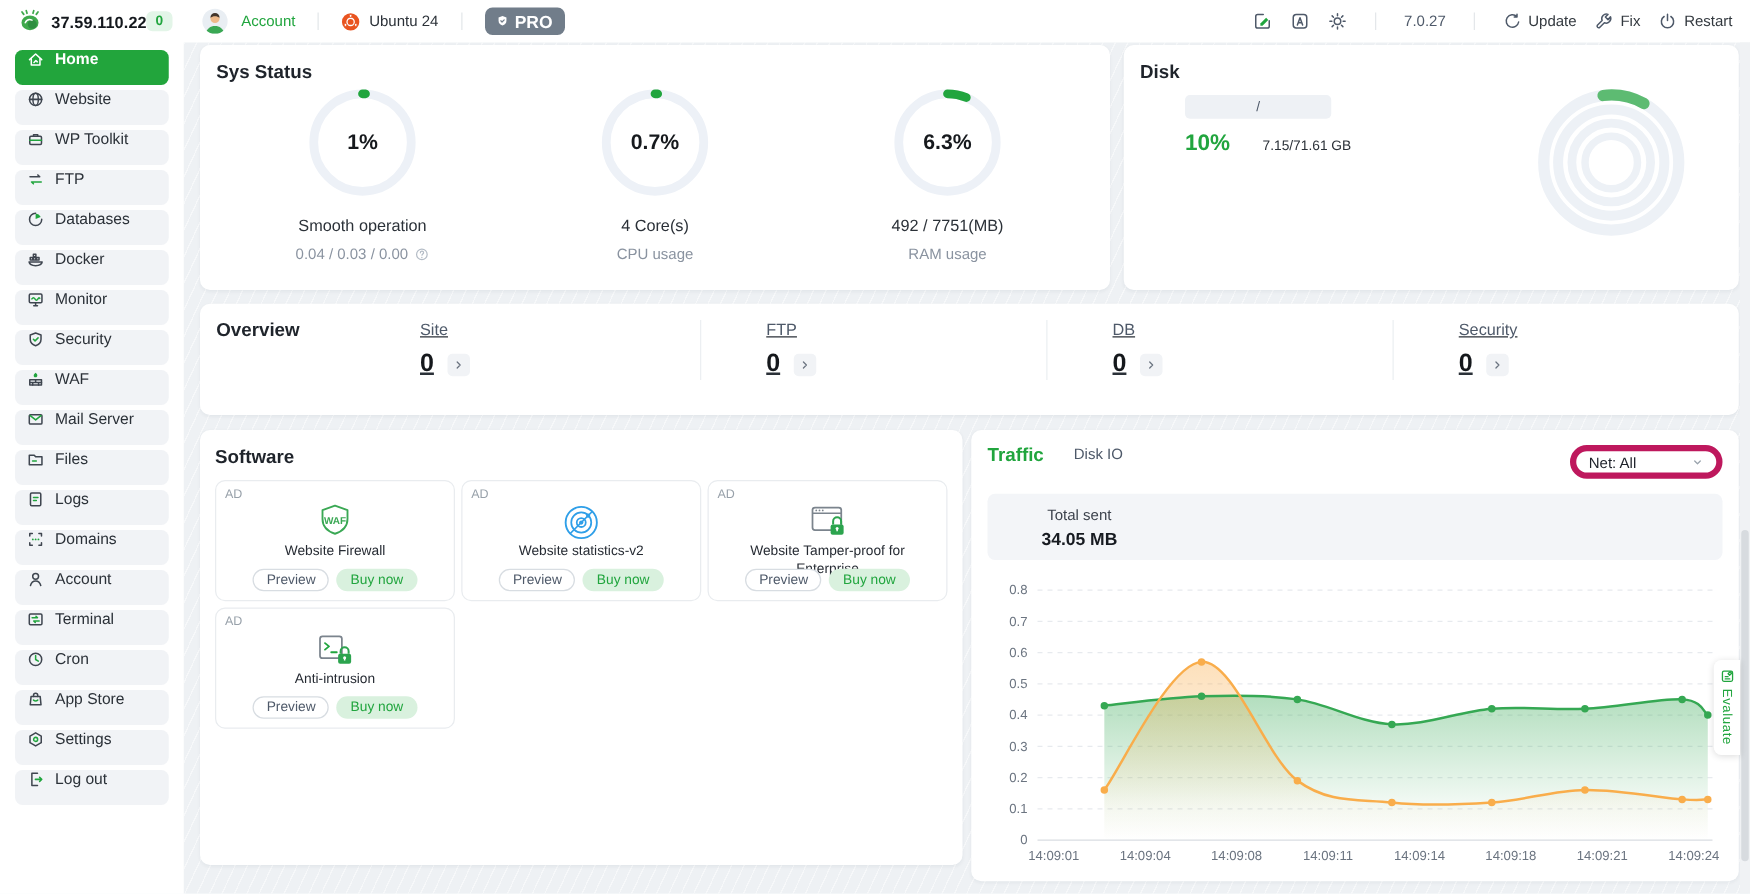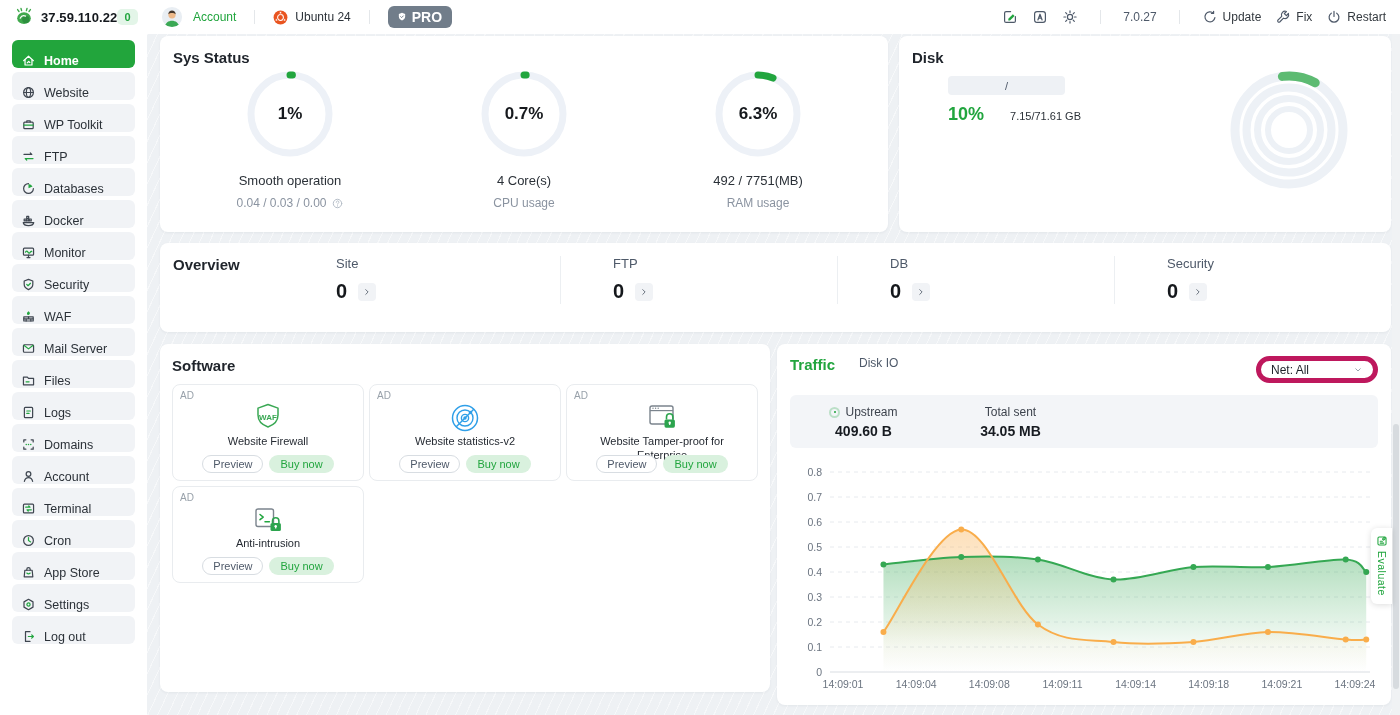--- a/index.html
+++ b/index.html
@@ -8,21 +8,21 @@
 
   .app { display:flex; width:1400px; height:715px; }
 
   
   .sidebar { width:147px; background:#fff; flex:none; display:flex; flex-direction:column; }
   .brand { height:34px; display:flex; align-items:center; padding:0 12px; }
   .brand .logo { width:24px; height:24px; flex:none; }
   .brand .ip { font-size:13px; font-weight:700; color:#14181d; margin-left:5px; letter-spacing:.1px; }
   .brand .badge { margin-left:auto; background:#e3f5e8; color:#21a53e; font-size:11px; font-weight:700; padding:2px 7px; border-radius:5px; }
   .nav { padding:6px 0 0 0; }
-  .side-item { height:28px; margin:0 12px 4px 12px; border-radius:6px; background:#f1f3f6; display:flex; align-items:flex-end; padding:0 8px 0 9px; gap:8px; cursor:pointer; }
+  .side-item { height:28px; margin:0 12px 4px 12px; border-radius:6px; background:#f1f3f6; display:flex; align-items:flex-start; padding:0 8px 0 9px; gap:8px; cursor:pointer; }
   .side-item .ic { width:15px; height:15px; display:flex; flex:none; }
   .side-item .lbl { font-size:12.5px; color:#2b3138; white-space:nowrap; }
   .side-item.active { background:#22a53c; }
   .side-item.active .lbl { color:#fff; font-weight:600; }
   .ic svg { width:15px; height:15px; }
   .ic svg * { fill:none; stroke:#3f4650; stroke-width:1.3; stroke-linecap:round; stroke-linejoin:round; }
   .ic svg .acc { stroke:#21a53e; }
   .ic svg .afil { fill:#21a53e; stroke:none; }
   .side-item.active .ic svg * { stroke:#fff; }
 
@@ -64,21 +64,21 @@
 
   .disk { flex:1; padding:13px; position:relative; }
   .disk-tab { margin:10px 0 0 36px; width:117px; height:19px; background:#eef1f5; border-radius:4px; display:flex; align-items:center; justify-content:center; font-size:11px; color:#4e5969; cursor:pointer; }
   .disk-nums { margin:9px 0 0 36px; display:flex; align-items:baseline; }
   .disk-pct { font-size:18px; font-weight:700; color:#21a53e; }
   .disk-usage { font-size:11px; color:#2b3138; margin-left:26px; }
   .disk-rings { position:absolute; right:42px; top:34px; }
 
   .overview { margin-top:11px; height:89px; display:flex; padding:13px 0 0 13px; }
   .ov-title { width:110px; flex:none; }
-  .ov-items { flex:1; display:flex; }
+  .ov-items { flex:1; display:flex;text-decoration:underline; }
   .ov-item { flex:1; position:relative; padding-left:53px; }
   .ov-item + .ov-item::before { content:""; position:absolute; left:0; top:0; width:1px; height:48px; background:#eceff2; }
   .ov-label { font-size:13px; color:#4e5969; }
   .ov-row { display:flex; align-items:center; gap:11px; margin-top:9px; }
   .ov-count { font-size:20px; font-weight:700; color:#15181c; }
   .ov-btn { width:18px; height:18px; border-radius:4px; background:#f1f3f6; display:flex; align-items:center; justify-content:center; cursor:pointer; }
   .ov-btn svg { width:10px; height:10px; }
   .ov-btn svg * { fill:none; stroke:#6b7480; stroke-width:1.6; stroke-linecap:round; stroke-linejoin:round; }
 
   .row2 { display:flex; gap:7px; margin-top:12px; align-items:flex-start; }
@@ -605,27 +605,20 @@
             <span class="tr-tab-active">Traffic</span>
             <span class="tr-tab">Disk IO</span>
             <span class="net-select">
               <span>Net: All</span>
               <svg viewBox="0 0 16 16">
                   <path d="M4.4 6 8 9.6 11.6 6"></path>
                 </svg>
             </span>
           </div>
           <div class="tr-stats">
-              <div class="stat">
-                <span class="stat-label">
-                  <span class="sdot" style="--c:#21a53e;border:2px solid #21a53e44;"></span>
-                  <span>Upstream</span>
-                </span>
-                <span class="stat-value">409.60 B</span>
-              </div>
               <div class="stat">
                 <span class="stat-label">
                   <span>Total sent</span>
                 </span>
                 <span class="stat-value">34.05 MB</span>
               </div>
             </div>
           <div class="chart-wrap">
               <svg width="588" height="240" viewBox="0 0 588 240">
                 <defs>

